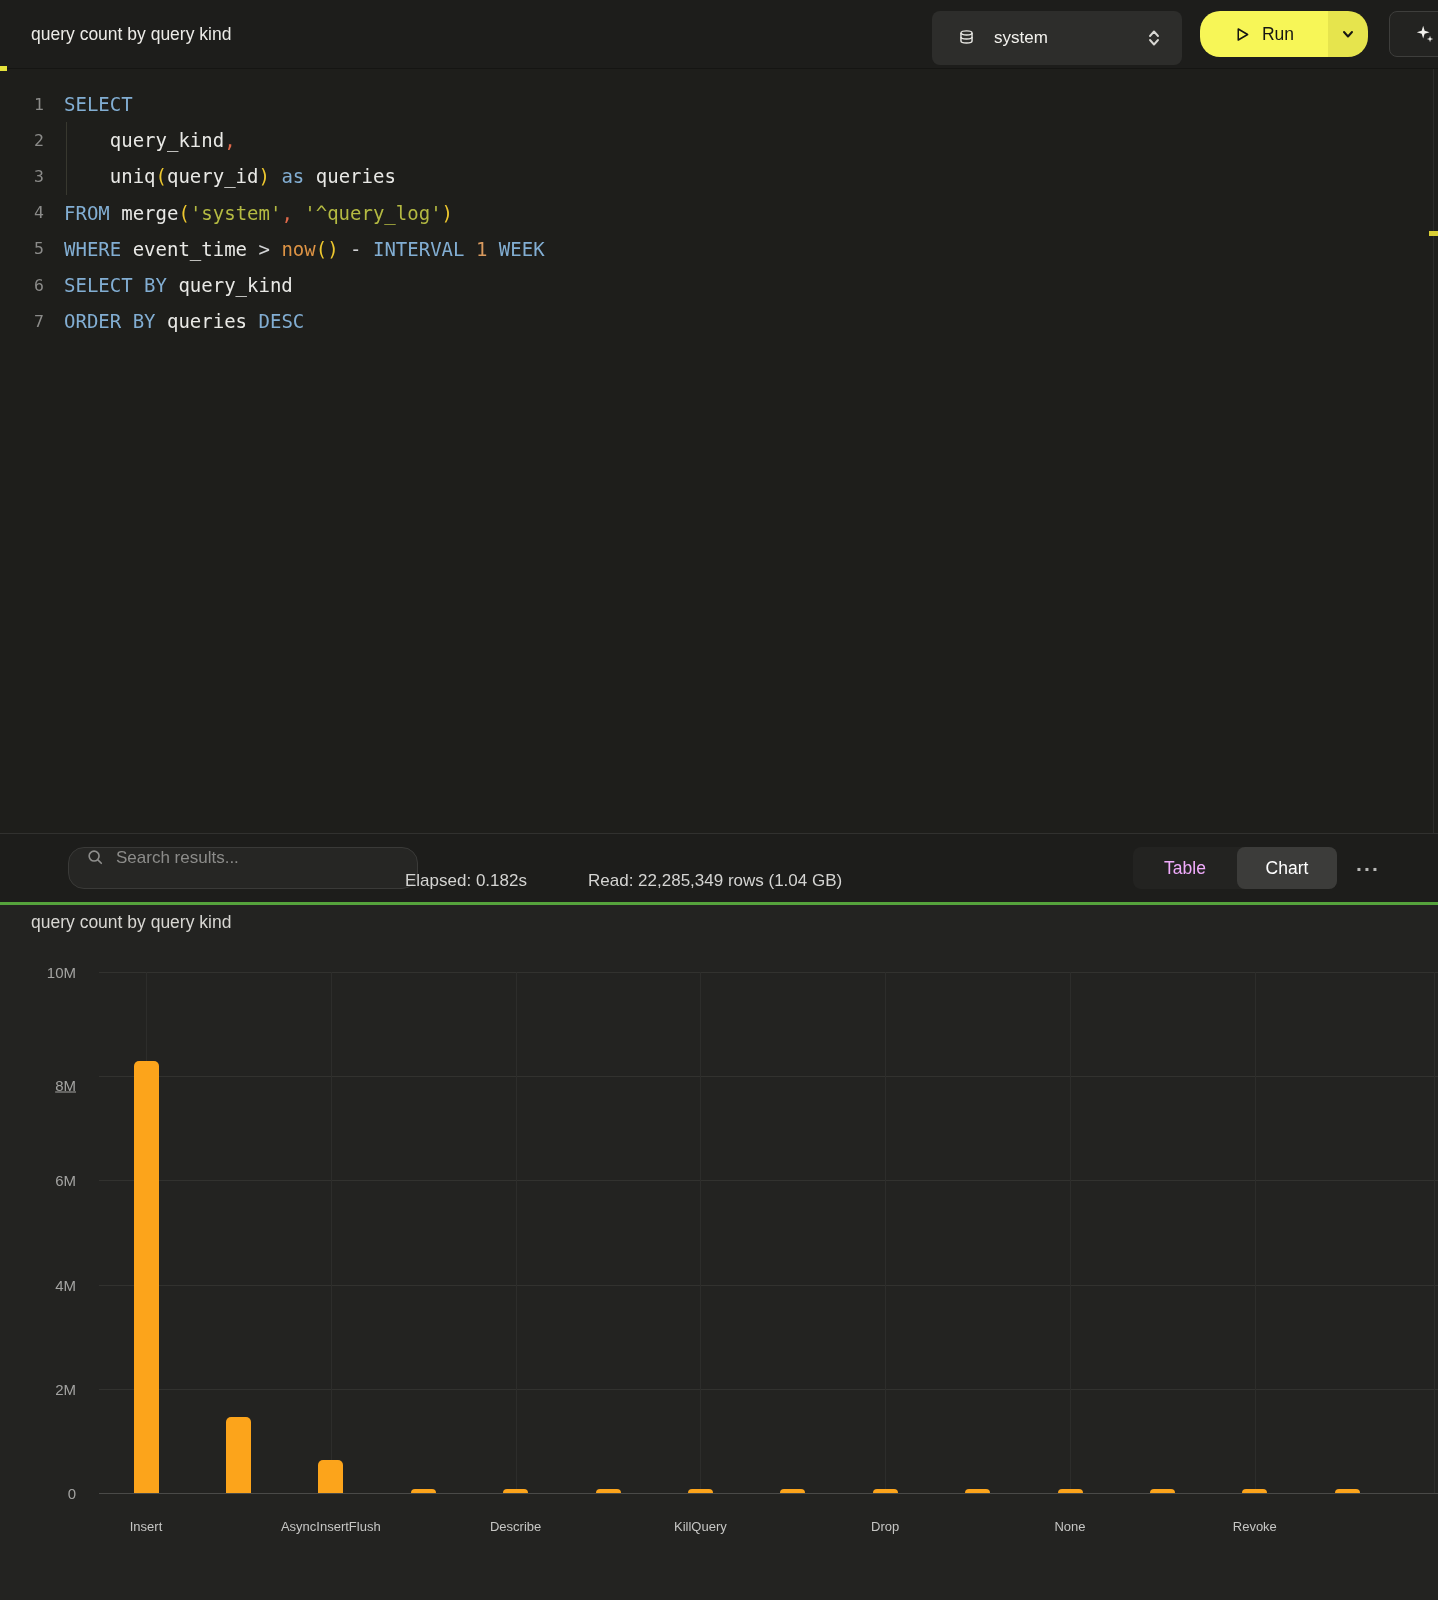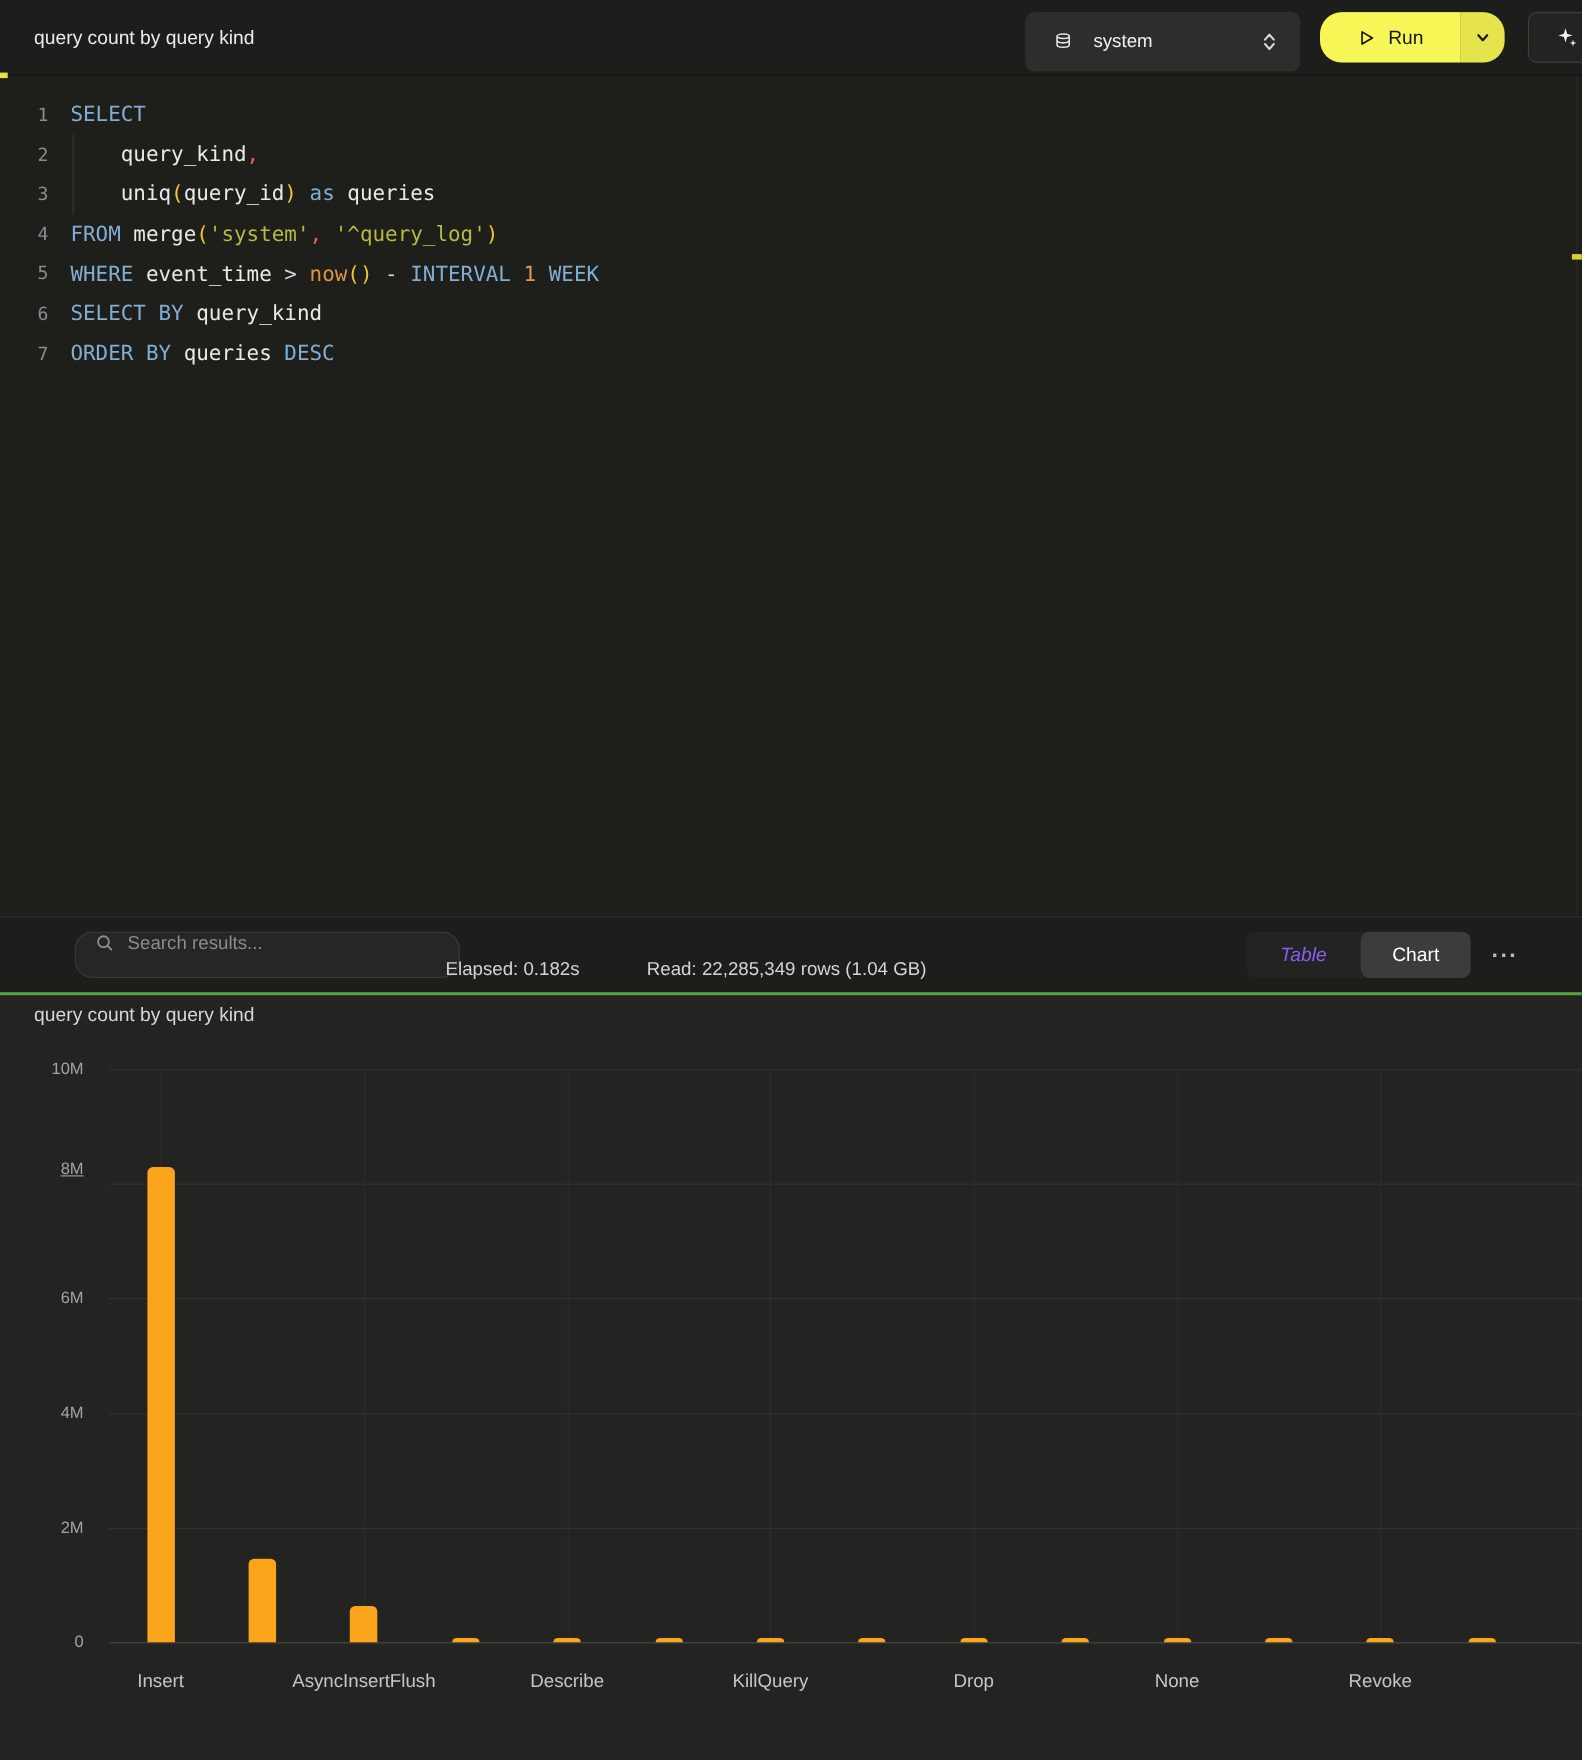--- a/index.html
+++ b/index.html
@@ -61,39 +61,39 @@
                   outline:none; font-size:17px; color:#d2d2d0; font-family:"Liberation Sans",sans-serif; }
   #search-input::placeholder { color:#8c8c8a; }
   .stat { position:absolute; top:12px; height:69px; display:flex; align-items:center;
           font-size:17px; color:#d4d4d2; }
   #stat-elapsed { left:405px; }
   #stat-read { left:588px; }
   #view-toggle { position:absolute; left:1133px; top:13px; width:204px; height:42px;
                  background:#232321; border-radius:8px; display:flex; }
   .seg { height:42px; display:flex; align-items:center; justify-content:center;
          font-size:17.5px; border-radius:8px; cursor:pointer; }
-  #seg-table { width:104px; color:#8b5cf6;font-style:italic; }
+  #seg-table { width:104px; color:#f0abfc; }
   #seg-chart { width:100px; background:#3c3c3a; color:#ffffff; }
   #more-btn { position:absolute; left:1348px; top:0; width:40px; height:69px; display:flex;
               align-items:center; justify-content:center; color:#b9b9b7; font-size:21px;
               font-weight:bold; letter-spacing:1px; cursor:pointer; }
 
   
   #green-divider { position:absolute; top:902px; left:0; width:1438px; height:3px; background:#55a33c; }
 
   
   #chart-panel { position:absolute; top:905px; left:0; width:1438px; height:695px; background:#232321; }
   #chart-title { position:absolute; left:31px; top:7px; font-size:17.5px; color:#d8d7d3; }
   #chart-plot { position:absolute; inset:0; }
   .hgrid { position:absolute; height:1px; background:#32322f; }
   .hgrid.axis { background:#4a4a48; }
   .vgrid { position:absolute; width:1px; background:#2d2d2b; }
   .ytick { position:absolute; width:56px; left:20px; text-align:right; font-size:15px;
            color:#a3a3a1; transform:translateY(-50%); }
-  .xtick { position:absolute; font-size:17px; color:#c6c6c4; transform:translateX(-50%);
+  .xtick { position:absolute; font-size:13px; color:#c6c6c4; transform:translateX(-50%);
            white-space:nowrap; }
   .bar { position:absolute; width:25px; background:#fca41b; border-radius:5px 5px 0 0; }
 </style>
 </head>
 <body>
 
 <div id="header">
   <div id="header-title">query count by query kind</div>
 
   <div id="db-select">
@@ -196,21 +196,21 @@
 </div>
 
 <div id="green-divider"></div>
 
 <div id="chart-panel">
   <div id="chart-title">query count by query kind</div>
   <div id="chart-plot">
       <div class="hgrid" style="left: 99px; width: 1339px; top: 67px;"></div>
       <div class="ytick" style="top: 67px;">10M</div>
       <div class="hgrid" style="left: 99px; width: 1339px; top: 171.2px;"></div>
-      <div class="ytick" style="top: 158px; text-decoration: underline;">8M</div>
+      <div class="ytick" style="top: 180px; text-decoration: underline;">8M</div>
       <div class="hgrid" style="left: 99px; width: 1339px; top: 275.4px;"></div>
       <div class="ytick" style="top: 275.4px;">6M</div>
       <div class="hgrid" style="left: 99px; width: 1339px; top: 379.6px;"></div>
       <div class="ytick" style="top: 379.6px;">4M</div>
       <div class="hgrid" style="left: 99px; width: 1339px; top: 483.8px;"></div>
       <div class="ytick" style="top: 483.8px;">2M</div>
       <div class="hgrid axis" style="left: 99px; width: 1339px; top: 588px;"></div>
       <div class="ytick" style="top: 588px;">0</div>
       <div class="vgrid" style="left: 146px; top: 67px; height: 521px;"></div>
       <div class="vgrid" style="left: 330.8px; top: 67px; height: 521px;"></div>

